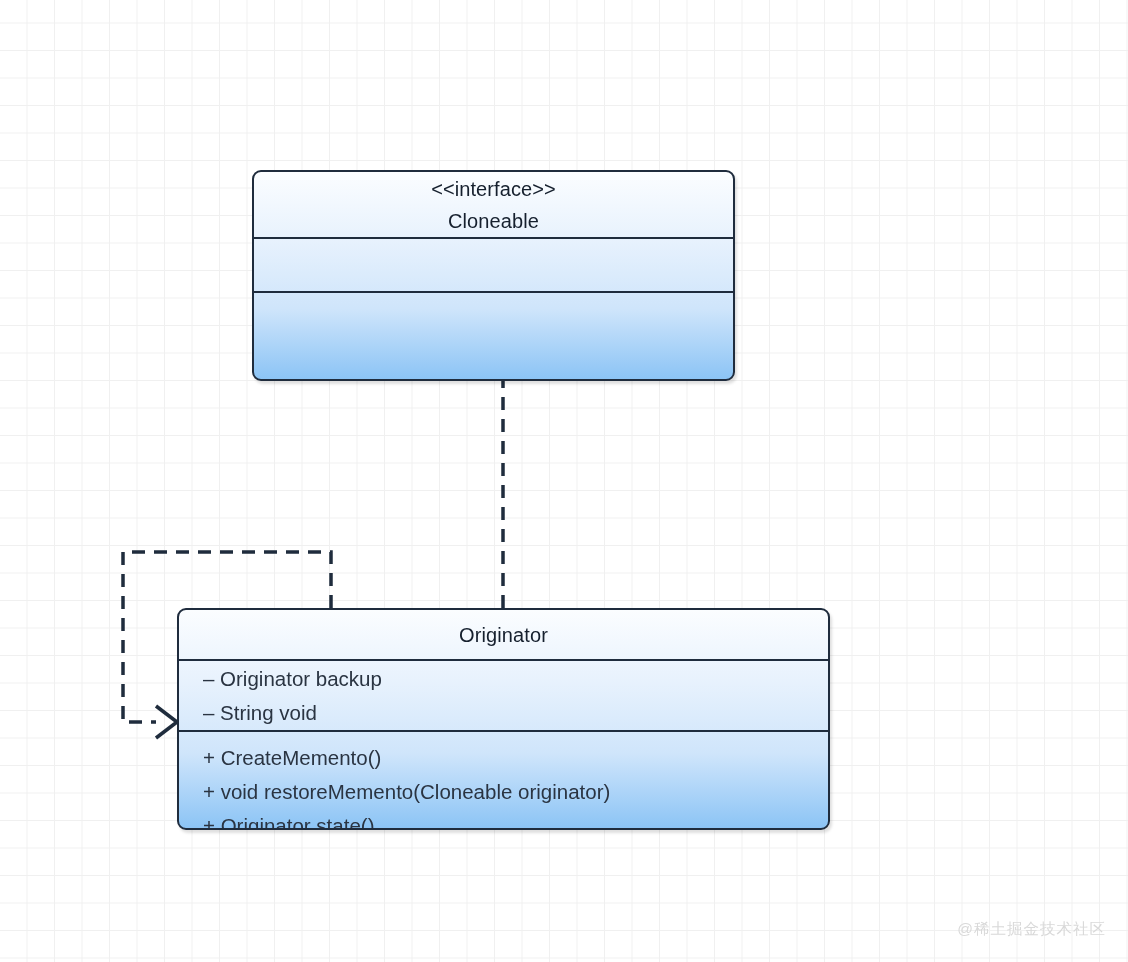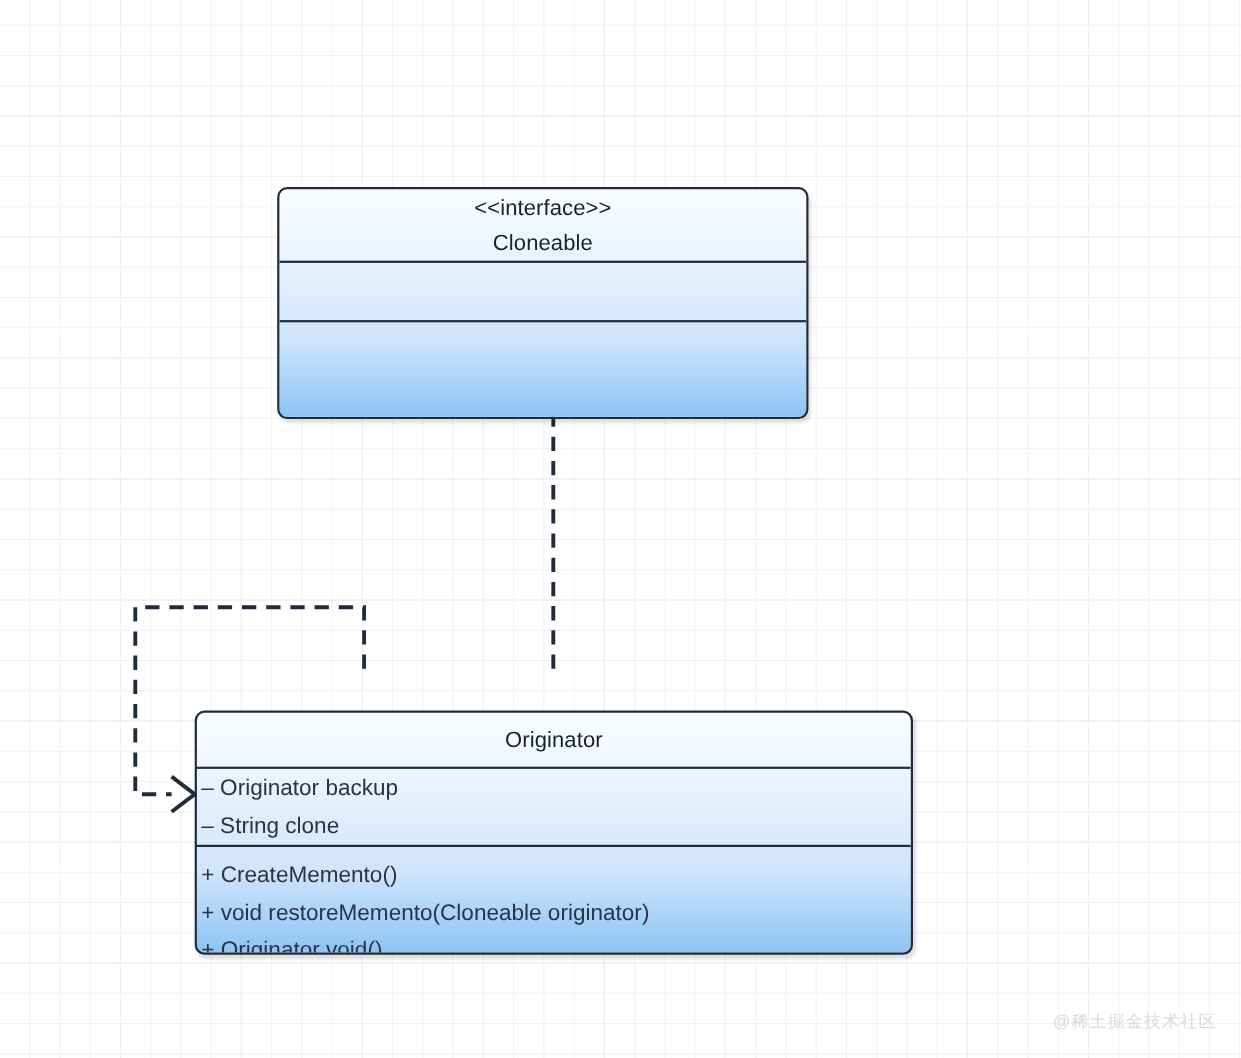--- a/index.html
+++ b/index.html
@@ -66,21 +66,21 @@
     color: #16202e;
     font-size: 20px;
     line-height: 32px;
     letter-spacing: 0.1px;
   }
 
   .uml-row {
     color: #2a3442;
     font-size: 20.5px;
     line-height: 34px;
-    padding-left: 4px;
+    padding-left: 24px;
     white-space: nowrap;
   }
 
   
   #iface-box {
     left: 252px;
     top: 146px;
     width: 483px;
     height: 211px;
     margin-top: 24px;
@@ -88,21 +88,20 @@
   #iface-head   { height: 65px; }
   #iface-attrs  { height: 54px; }
   #iface-ops    { height: 52px; }
 
   
   #orig-box {
     left: 177px;
     top: 608px;
     width: 653px;
     height: 222px;
-    margin-top: 38px;
   }
   #orig-head  { height: 49px; }
   #orig-attrs { height: 71px; }
   #orig-ops   { height: 122px; }
 
   
   #watermark {
     position: absolute;
     right: 22px;
     bottom: 22px;
@@ -144,25 +143,25 @@
   </div>
 
   <div class="uml-box" id="orig-box">
 
     <div class="uml-section" id="orig-head">
       <div class="uml-title">Originator</div>
     </div>
 
     <div class="uml-section divided" id="orig-attrs">
       <div class="uml-row">– Originator backup</div>
-      <div class="uml-row">– String clone</div>
+      <div class="uml-row">– String void</div>
     </div>
 
     <div class="uml-section divided" id="orig-ops">
       <div class="uml-row">+ CreateMemento()</div>
       <div class="uml-row">+ void restoreMemento(Cloneable originator)</div>
-      <div class="uml-row">+ Originator void()</div>
+      <div class="uml-row">+ Originator state()</div>
     </div>
   </div>
 
   <div id="watermark">@稀土掘金技术社区</div>
 
 </div>
 
 </body></html>

